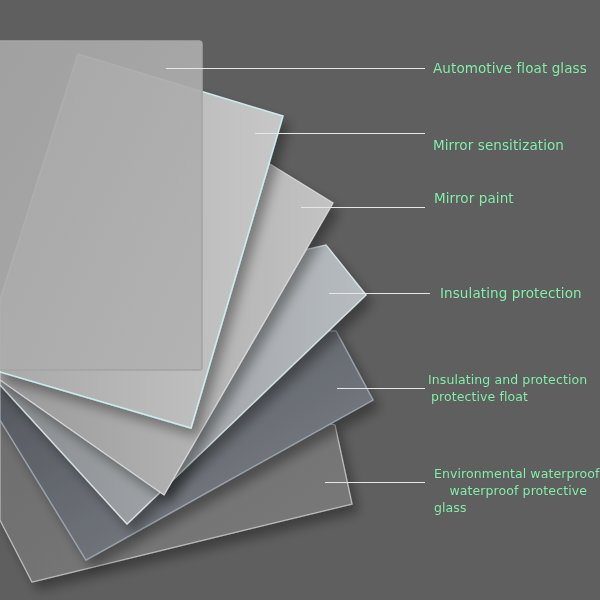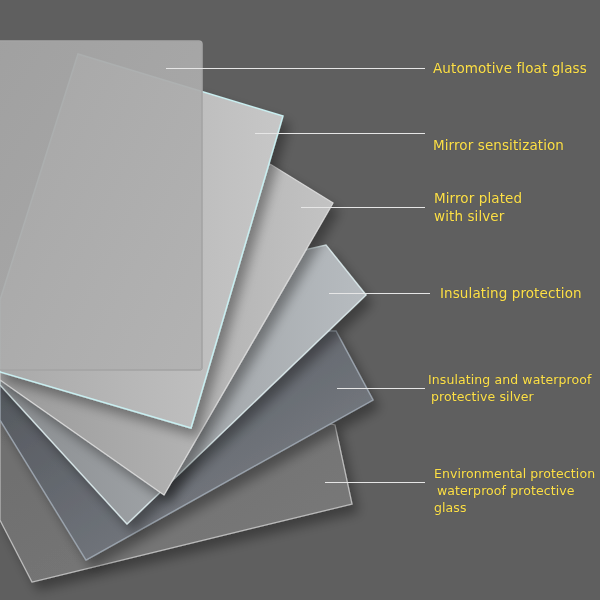--- a/index.html
+++ b/index.html
@@ -8,21 +8,21 @@
     background: #5f5f5f;
     font-family: "DejaVu Sans", sans-serif;
     position: relative;
   }
   #stage { position: absolute; left: 0; top: 0; width: 600px; height: 600px; }
   svg.sheets { position: absolute; left: 0; top: 0; }
   .leader {
     position: absolute; height: 1px; background: #e6e6e6;
   }
   .label {
-    position: absolute; color: #fde047; font-size: 13.5px; line-height: 18px;
+    position: absolute; color: #86efac; font-size: 13.5px; line-height: 18px;
     letter-spacing: 0.1px;
     text-shadow: 0 0 1px rgba(0,0,0,0.2);
   }
   .label span { display: block; white-space: nowrap; }
 </style>
 </head>
 <body>
 
 <div id="stage">
 
@@ -86,29 +86,28 @@
   <div class="leader" style="left:337px; top:388px; width:88px;"></div>
   <div class="leader" style="left:325px; top:482px; width:100px;"></div>
 
   <div class="label" style="left:433px; top:59px;">
     <span>Automotive float glass</span>
   </div>
   <div class="label" style="left:433px; top:136px;">
     <span>Mirror sensitization</span>
   </div>
   <div class="label" style="left:434px; top:189px;">
-    <span>Mirror plated</span>
-    <span>with silver</span>
+    <span>Mirror paint</span>
   </div>
   <div class="label" style="left:440px; top:284px;">
     <span>Insulating protection</span>
   </div>
   <div class="label" style="left:428px; top:371px; font-size:12.5px; line-height:17px;">
-    <span>Insulating and waterproof</span>
-    <span style="padding-left:3px;">protective silver</span>
+    <span>Insulating and protection</span>
+    <span style="padding-left:3px;">protective float</span>
   </div>
   <div class="label" style="left:434px; top:465px; font-size:12.5px; line-height:17px;">
-    <span>Environmental protection</span>
-    <span style="padding-left:3px;">waterproof protective</span>
+    <span>Environmental waterproof</span>
+    <span style="padding-left:3px;text-align:center;">waterproof protective</span>
     <span>glass</span>
   </div>
 
 </div>
 
 </body></html>

